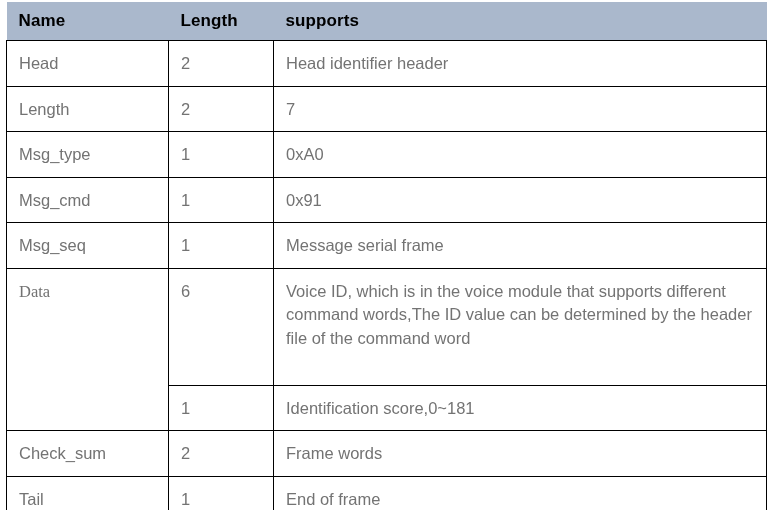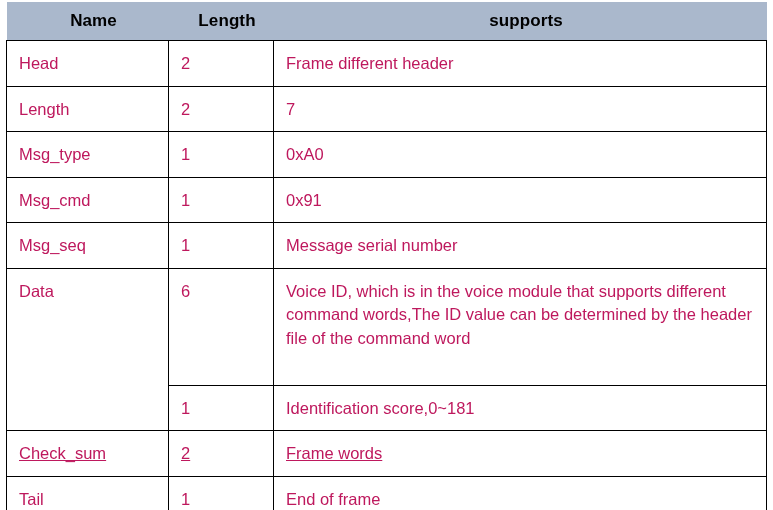--- a/index.html
+++ b/index.html
@@ -36,51 +36,52 @@
   col.col-name     { width: 162px; }
   col.col-length   { width: 105px; }
   col.col-describe { width: 493px; }
 
   thead th {
     background: #aab8cc;
     border: none;
     font-weight: bold;
     font-size: 17px;
     color: #000000;
-    text-align: center;
+    text-align: left;
     padding: 9px 0 9px 12px;
     height: 20px;
     vertical-align: middle;
     letter-spacing: 0.1px;
   }
 
   tbody td {
     border: 1px solid #000000;
     font-weight: normal;
     font-size: 16.5px;
-    color: #be185d;
+    color: #737373;
     text-align: left;
     vertical-align: top;
     padding: 11px 10px 10px 12px;
     line-height: 1.42;
     background: #ffffff;
   }
 
   tbody tr.r-head td     { height: 24px; }
   tbody tr.r-length td   { height: 21px; }
   tbody tr.r-msgtype td  { height: 21px; }
   tbody tr.r-msgcmd td   { height: 21px; }
   tbody tr.r-msgseq td   { height: 21px; }
   tbody tr.r-data td     { height: 95px; }
   tbody tr.r-score td    { height: 21px; }
-  tbody tr.r-check td    { height: 21px; text-decoration: underline; }
+  tbody tr.r-check td    { height: 21px; }
   tbody tr.r-tail td     { height: 21px; }
 
   td.name-span {
     vertical-align: top;
+    font-family: Liberation Serif, serif;
   }
 </style>
 </head>
 <body>
 
 <div class="sheet">
 
   <table class="frame-table">
     <colgroup>
       <col class="col-name">
@@ -94,21 +95,21 @@
         <th>Length</th>
         <th>supports</th>
       </tr>
     </thead>
 
     <tbody>
 
       <tr class="r-head">
         <td>Head</td>
         <td>2</td>
-        <td>Frame different header</td>
+        <td>Head identifier header</td>
       </tr>
 
       <tr class="r-length">
         <td>Length</td>
         <td>2</td>
         <td>7</td>
       </tr>
 
       <tr class="r-msgtype">
         <td>Msg_type</td>
@@ -118,21 +119,21 @@
 
       <tr class="r-msgcmd">
         <td>Msg_cmd</td>
         <td>1</td>
         <td>0x91</td>
       </tr>
 
       <tr class="r-msgseq">
         <td>Msg_seq</td>
         <td>1</td>
-        <td>Message serial number</td>
+        <td>Message serial frame</td>
       </tr>
 
       <tr class="r-data">
         <td class="name-span" rowspan="2">Data</td>
         <td>6</td>
         <td>Voice ID, which is in the voice module that supports different command words,The ID value can be determined by the header file of the command word</td>
       </tr>
 
       <tr class="r-score">
         <td>1</td>

